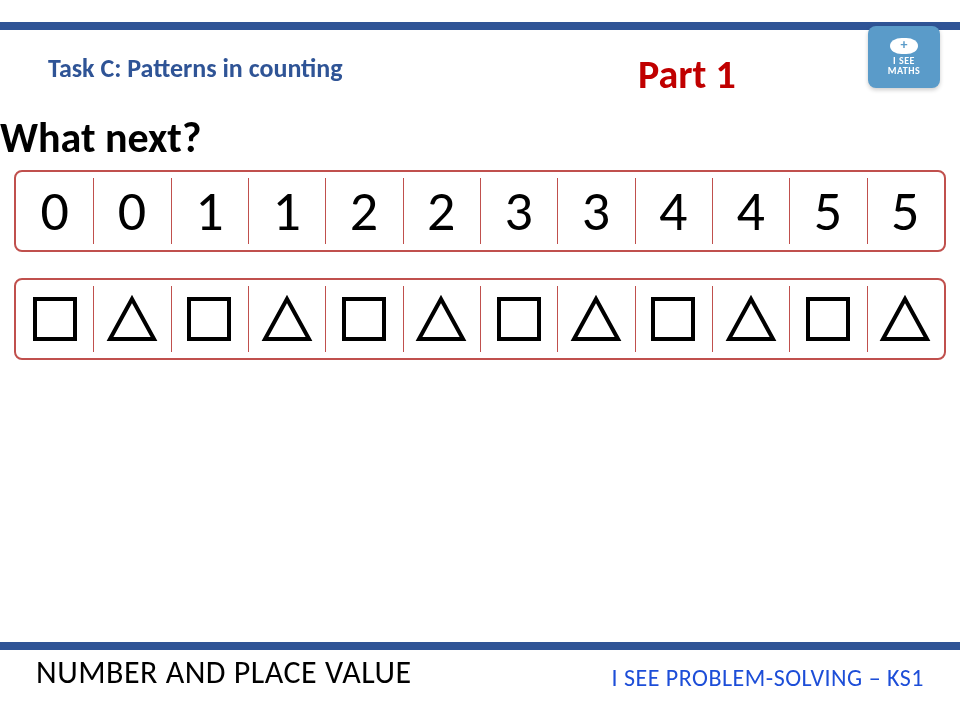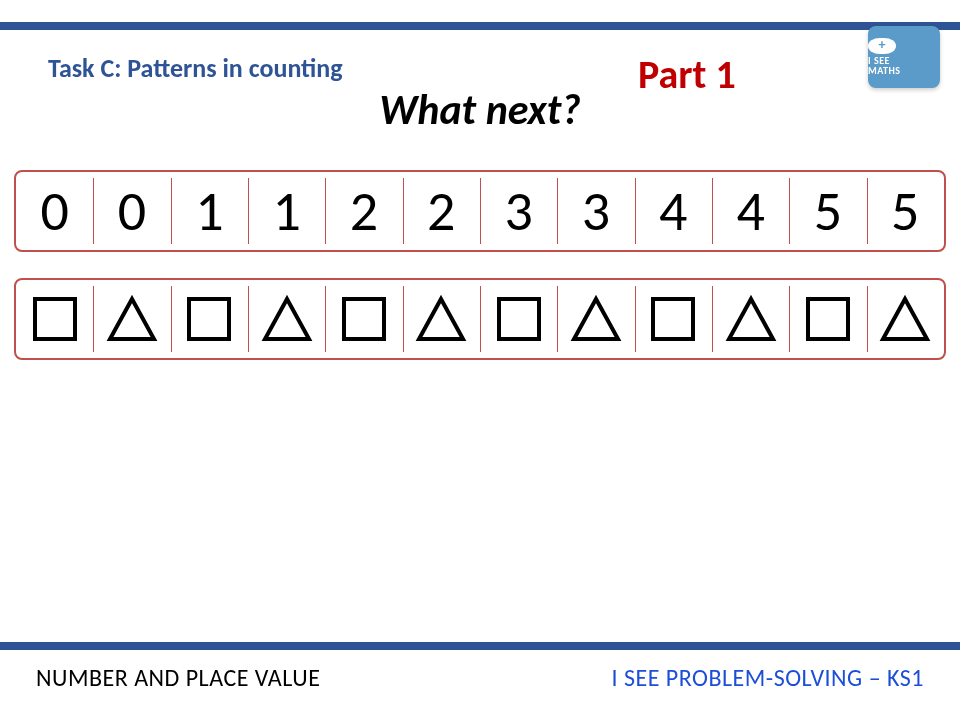--- a/index.html
+++ b/index.html
@@ -21,21 +21,21 @@
   .logo {
     position: absolute;
     top: 26px;
     right: 20px;
     width: 72px;
     height: 62px;
     background: #5a9bc9;
     border-radius: 8px;
     display: flex;
     flex-direction: column;
-    align-items: flex-start;
+    align-items: center;
     justify-content: center;
     color: #fff;
     box-shadow: 0 2px 4px rgba(0,0,0,0.2);
   }
   .logo-eye {
     width: 28px;
     height: 16px;
     background: #fff;
     border-radius: 50% / 60%;
     position: relative;
@@ -69,28 +69,27 @@
     position: absolute;
     top: 50px;
     left: 630px;
     font-size: 40px;
     font-weight: 700;
     color: #c00000;
     margin-left: 8px;
   }
   .question {
     position: absolute;
-    top: 84px;
+    top: 112px;
     left: 0;
     width: 100%;
-    text-align: center;
+    text-align: left;
     font-size: 42px;
     font-weight: 700;
     color: #000;
-    font-style: italic;
   }
   .row {
     position: absolute;
     left: 14px;
     width: 932px;
     height: 82px;
     border: 2px solid #c0504d;
     border-radius: 8px;
     display: flex;
     align-items: stretch;
@@ -123,21 +122,21 @@
     left: 0;
     bottom: 70px;
     width: 100%;
     height: 8px;
     background: #2f5496;
   }
   .footer-left {
     position: absolute;
     left: 36px;
     bottom: 28px;
-    font-size: 24px;
+    font-size: 32px;
     font-weight: 400;
     color: #000;
     letter-spacing: 0.5px;
   }
   .footer-right {
     position: absolute;
     right: 36px;
     bottom: 28px;
     font-size: 24px;
     font-weight: 400;

